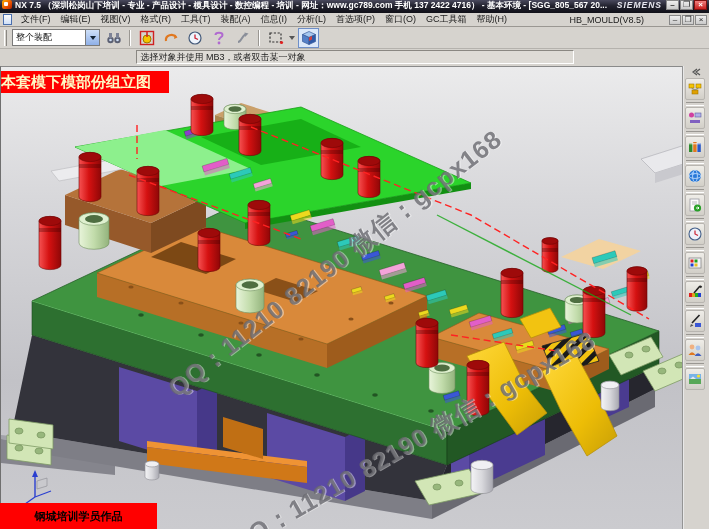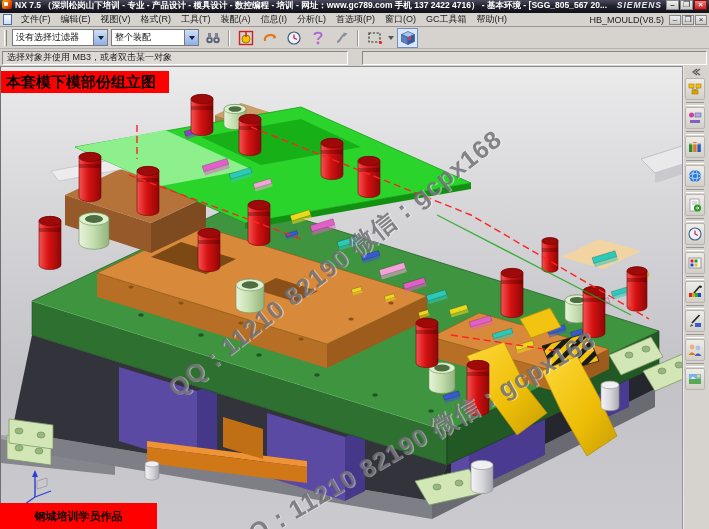--- a/index.html
+++ b/index.html
@@ -18,51 +18,51 @@
   .winbtns { display:flex; gap:1px; flex:0 0 auto; }
   .wbtn { width:13px; height:10px; background:linear-gradient(#efefef,#c9c9c9); border:1px solid #888;
     font-size:8px; line-height:8px; text-align:center; color:#222; }
   .wbtn.close { background:linear-gradient(#f08080,#c82020); color:#fff; border-color:#801010; }
 
   
   .menubar { height:14px; background:#d6d3ce; border-bottom:1px solid #9a9792; display:flex; align-items:center;
     font-size:9px; color:#1a1a1a; padding:0 2px; white-space:nowrap; }
   .part-icon { width:9px; height:11px; background:linear-gradient(#fdfdfd,#cfe0f8); border:1px solid #4a6fae; margin:0 4px 0 1px; }
   .menu-item { padding:1px 5px; cursor:default; }
-  .menu-right { margin-left:auto; display:flex; align-items:center; gap:0; }
+  .menu-right { margin-left:auto; display:flex; align-items:center; gap:20px; }
   .mdi-btns { display:flex; gap:1px; }
   .mdi-btns .wbtn { width:12px; height:10px; }
 
   
   .toolbar { height:22px; background:#d6d3ce; border-bottom:1px solid #b5b2ad; display:flex; align-items:center; padding:0 2px; gap:3px; }
   .grip { width:3px; height:16px; border-left:1px solid #fff; border-right:1px solid #8a8782; margin:0 2px; }
   .combo { height:17px; background:#fff; border:1px solid #7a7a7a; display:flex; align-items:center; font-size:9px; padding-left:3px; color:#111; }
   .combo .val { flex:1; overflow:hidden; white-space:nowrap; }
   .combo .drop { width:14px; height:15px; background:linear-gradient(#cfe0f8,#8fb0e8); border-left:1px solid #7a7a7a;
     display:flex; align-items:center; justify-content:center; }
   .caret { width:0; height:0; border-left:3px solid transparent; border-right:3px solid transparent; border-top:4px solid #123; }
   .tbtn { width:21px; height:20px; display:flex; align-items:center; justify-content:center; border:1px solid transparent; }
   .tbtn.pressed { border:1px solid #6f8fc8; background:#dce8fa; }
   .tsep { width:2px; height:16px; border-left:1px solid #9a9792; border-right:1px solid #fff; margin:0 2px; }
 
   
-  .promptbar { height:17px; background:#d6d3ce; display:flex; align-items:center; padding:1px 2px; gap:14px; }
+  .promptbar { height:17px; background:#d6d3ce; display:flex; align-items:center; padding:1px 2px; gap:14px;flex-direction:column; }
   .pcell { height:14px; border:1px solid; border-color:#8a8782 #fff #fff #8a8782; background:#dedbd6;
     font-size:9px; color:#222; display:flex; align-items:center; padding:0 4px; white-space:nowrap; }
   .pcell.main { width:438px; }
   .pcell.aux { flex:1; }
 
   
   .main { flex:1; display:flex; position:relative; }
   .viewport { width:682px; height:463px; position:relative; border-left:1px solid #6f6f6f; border-top:1px solid #8a8a8a;
     background:linear-gradient(180deg,#ebebec 0%,#d8d8db 28%,#c2c2c7 68%,#cbcbcf 100%); overflow:hidden; }
   .viewport svg { position:absolute; left:0; top:0; }
 
   .banner-top { position:absolute; left:0; top:4px; width:168px; height:22px; background:#ff0000;
-    color:#000000; font-size:15px; font-weight:bold; line-height:22px; padding-left:5px; letter-spacing:0px; z-index:30; }
+    color:#fef9c3; font-size:15px; font-weight:bold; line-height:22px; letter-spacing:0px; z-index:30; }
   .banner-bottom { position:absolute; left:0; top:503px; width:157px; height:26px; background:#ff0000;
     color:#000; font-size:11px; font-weight:bold; line-height:26px; text-align:center; z-index:40; }
 
   .watermark { position:absolute; font-size:25px; font-weight:bold; color:rgba(104,104,110,0.8);
     text-shadow:1px 1px 0 rgba(255,255,255,0.45); white-space:nowrap; pointer-events:none; z-index:20;
     transform-origin:left center; letter-spacing:1px; }
   .wm1 { left:170px; top:308px; transform:rotate(-38deg); }
   .wm2 { left:232px; top:462px; transform:rotate(-30deg); }
 
   
@@ -109,26 +109,20 @@
       <div class="mdi-btns">
         <div class="wbtn">–</div>
         <div class="wbtn">❐</div>
         <div class="wbtn">×</div>
       </div>
     </div>
   </div>
 
   <div class="toolbar">
     <div class="grip"></div>
-    <div class="combo" style="width:96px;">
-      <span class="val">没有选择过滤器</span>
-      <span class="drop">
-          <span class="caret"></span>
-        </span>
-    </div>
     <div class="combo" style="width:88px;font-family:Liberation Mono, monospace;">
       <span class="val">整个装配</span>
       <span class="drop">
           <span class="caret"></span>
         </span>
     </div>
     <div class="tbtn">
       <svg width="18" height="18">
           <circle cx="5.5" cy="11" r="3.2" fill="#5a5f72"></circle>
           <circle cx="12.5" cy="11" r="3.2" fill="#5a5f72"></circle>

